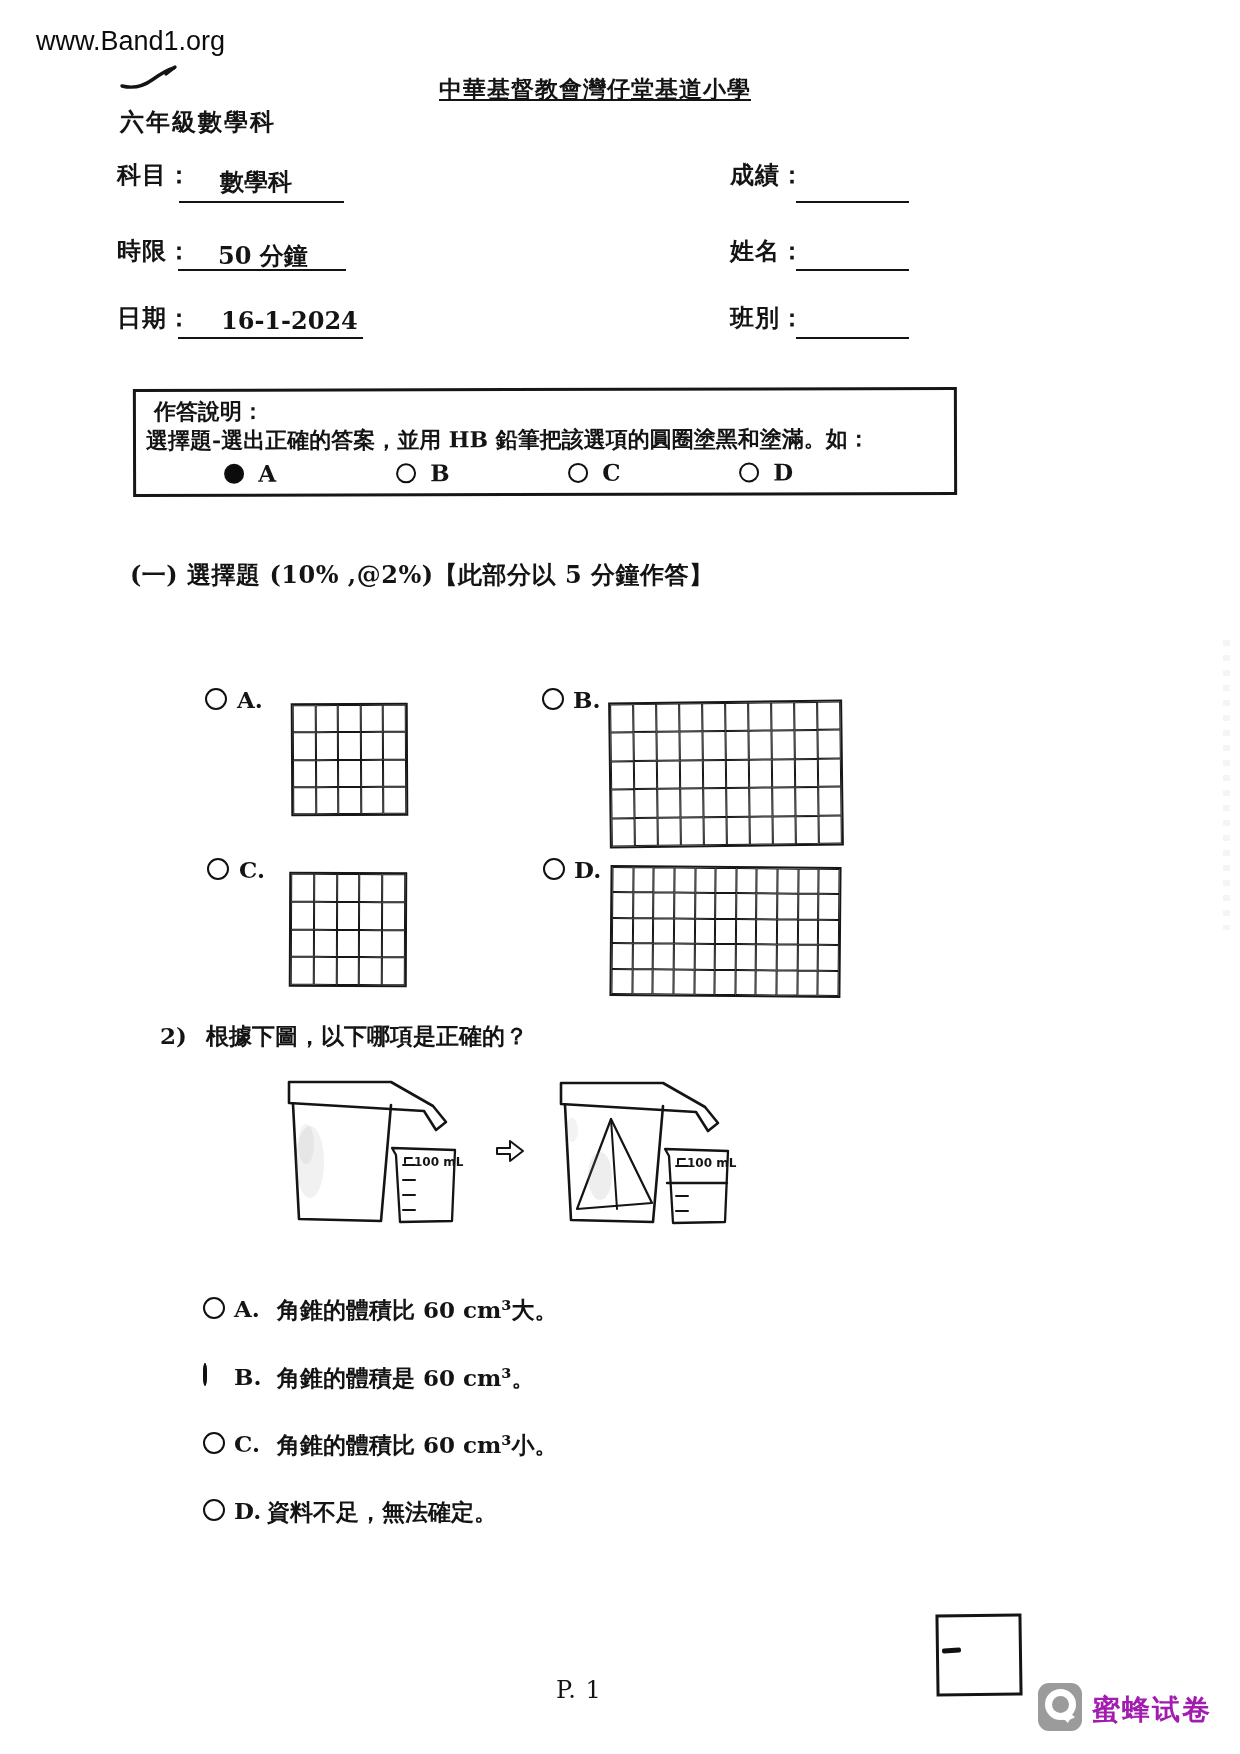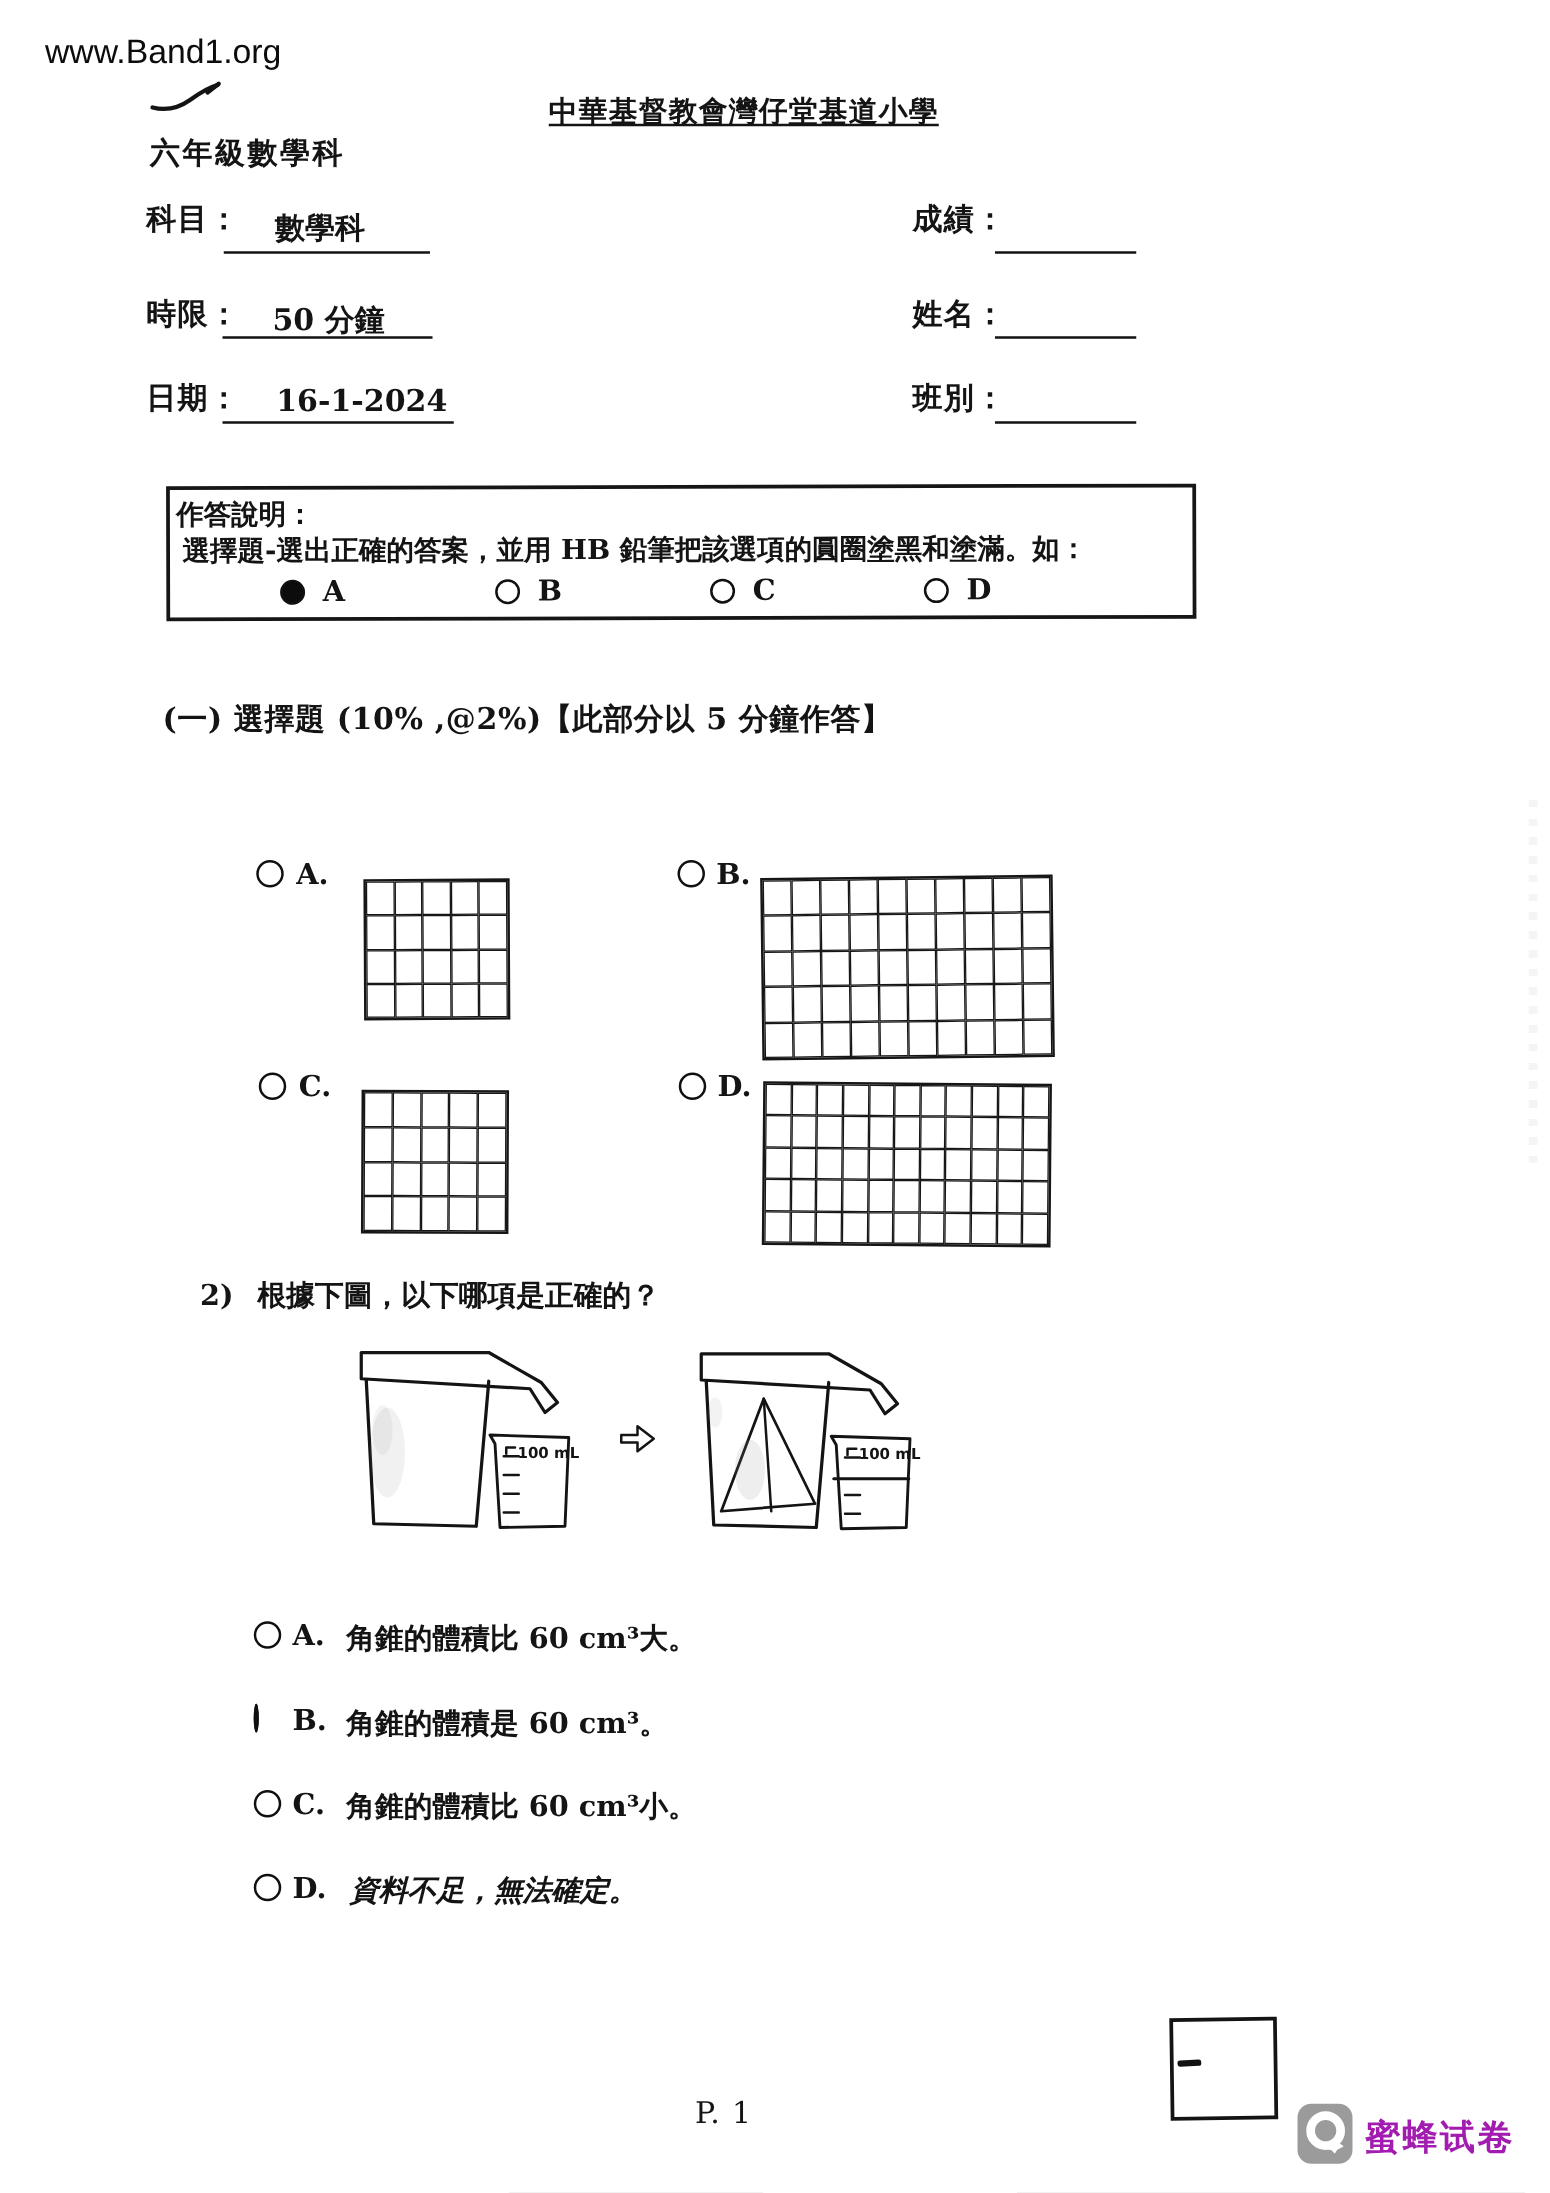--- a/index.html
+++ b/index.html
@@ -74,21 +74,21 @@
   <div class="abs uline" style="left:796px;top:201px;width:113px;"></div>
 
   <div class="abs fld-label" style="left:730px;top:235px;">姓名：</div>
   <div class="abs uline" style="left:796px;top:269px;width:113px;"></div>
 
   <div class="abs fld-label" style="left:730px;top:302px;">班別：</div>
   <div class="abs uline" style="left:796px;top:337px;width:113px;"></div>
 
   
   <div class="abs instr-box" style="left:133px;top:388px;width:818px;height:102px;">
-    <div class="abs instr-title" style="left:5px;top:5px;">作答說明：</div>
+    <div class="abs instr-title" style="left:18px;top:5px;">作答說明：</div>
     <div class="abs instr-body" style="left:10px;top:34px;">選擇題-選出正確的答案，並用 HB 鉛筆把該選項的圓圈塗黑和塗滿。如：</div>
     <div class="abs" style="left:88px;top:68px;">
       <span class="bubble small filled" style="display:inline-block;vertical-align:middle;"></span>
       <span class="opt-letter" style="margin-left:9px;vertical-align:middle;">A</span>
     </div>
     <div class="abs" style="left:260px;top:68px;">
       <span class="bubble small" style="display:inline-block;vertical-align:middle;"></span>
       <span class="opt-letter" style="margin-left:9px;vertical-align:middle;">B</span>
     </div>
     <div class="abs" style="left:432px;top:68px;">
@@ -321,21 +321,21 @@
   <span class="abs bubble penciled" style="left:203px;top:1365px;"></span>
   <span class="abs opt-letter" style="left:234px;top:1363px;">B.</span>
   <span class="abs stmt" style="left:277px;top:1363px;">角錐的體積是 60 cm³。</span>
 
   <span class="abs bubble" style="left:203px;top:1432px;"></span>
   <span class="abs opt-letter" style="left:234px;top:1430px;">C.</span>
   <span class="abs stmt" style="left:277px;top:1430px;">角錐的體積比 60 cm³小。</span>
 
   <span class="abs bubble" style="left:203px;top:1499px;"></span>
   <span class="abs opt-letter" style="left:234px;top:1497px;">D.</span>
-  <span class="abs stmt" style="left:280px;top:1497px;font-style:italic;">資料不足，無法確定。</span>
+  <span class="abs stmt" style="left:267px;top:1497px;">資料不足，無法確定。</span>
 
   
   <div class="abs edge-strip" style="left:1223px;top:640px;width:7px;height:290px;"></div>
 
   
   <div class="abs pagenum" style="left:556px;top:1676px;">P. 1</div>
 
   <div class="abs handbox" style="left:936px;top:1614px;width:80px;height:76px;"></div>
   <div class="abs handdash" style="left:942px;top:1648px;width:19px;height:5px;"></div>
 

